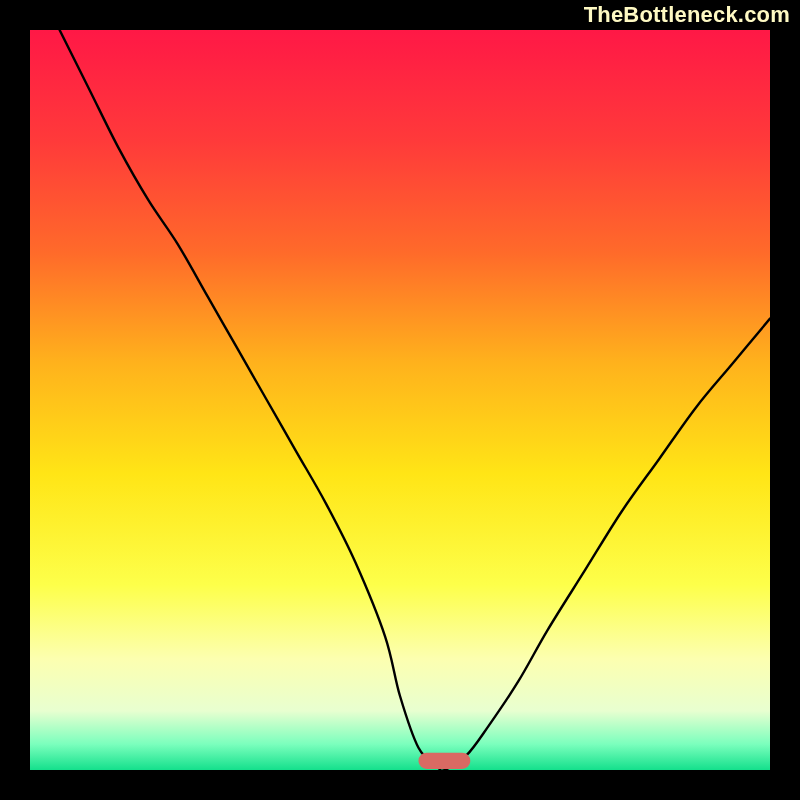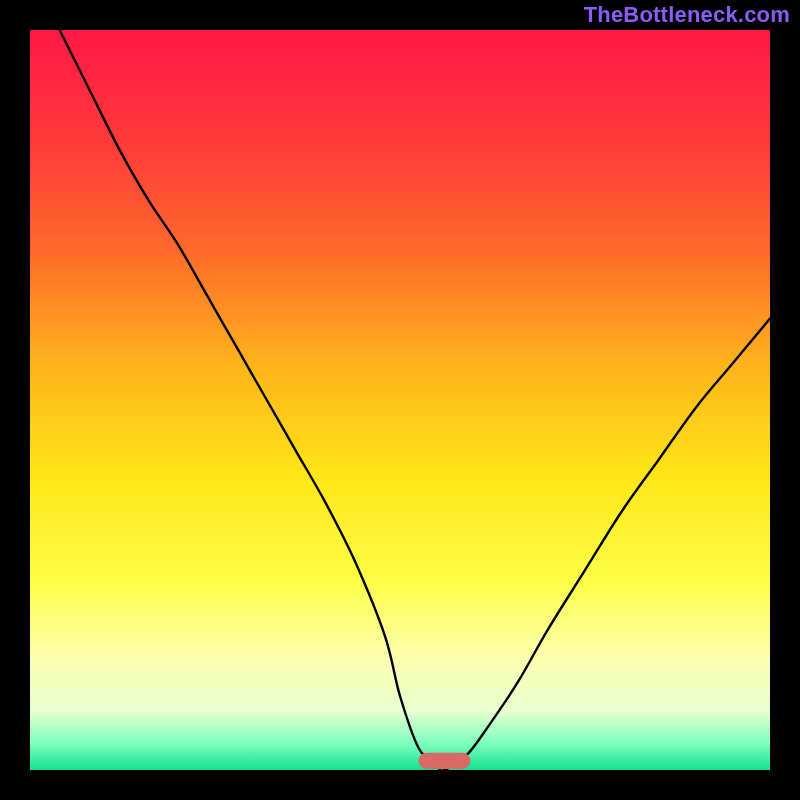--- a/index.html
+++ b/index.html
@@ -14,21 +14,21 @@
   .frame {
     position: relative;
     width: 800px;
     height: 800px;
     background: #000;
   }
   .watermark {
     position: absolute;
     top: 2px;
     right: 10px;
-    color: #8b5cf6;
+    color: #fef9c3;
     font-size: 22px;
     font-weight: 600;
     letter-spacing: 0.2px;
     z-index: 5;
   }
   .plot {
     position: absolute;
     left: 30px;
     top: 30px;
     width: 740px;

